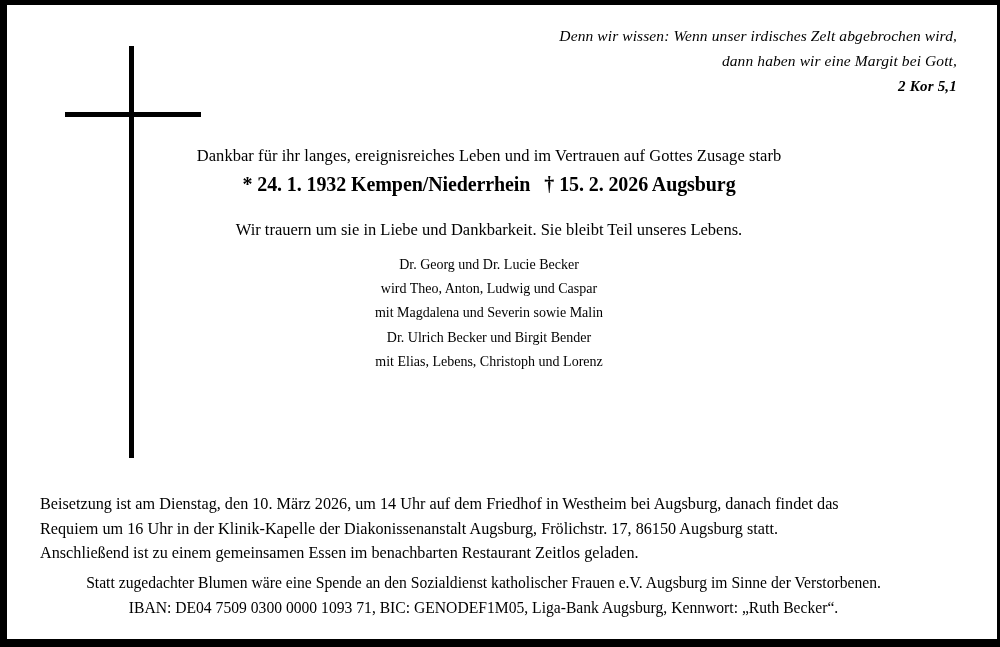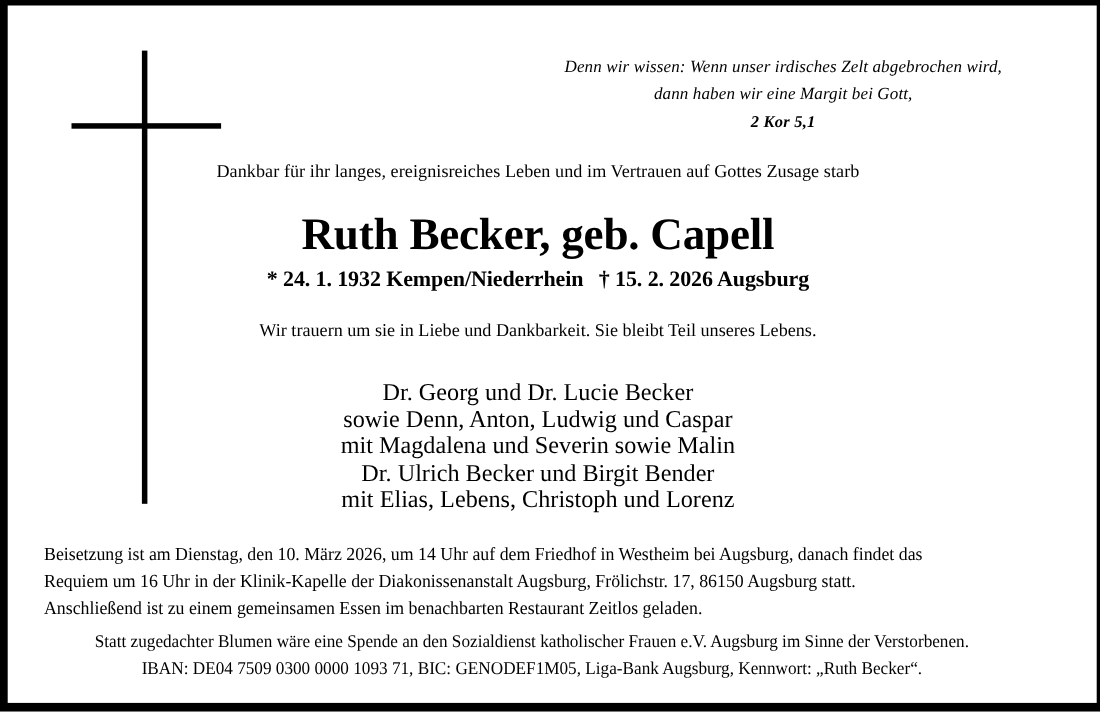--- a/index.html
+++ b/index.html
@@ -51,23 +51,23 @@
     top: 71px;
     width: 136px;
     height: 5px;
     background: #000000;
   }
 
   
   .verse {
     position: absolute;
     left: 460px;
-    top: 43px;
+    top: 18px;
     width: 490px;
-    text-align: center;
+    text-align: right;
     font-style: italic;
     font-size: 15.5px;
     line-height: 25px;
     letter-spacing: 0.1px;
   }
   .verse-ref {
     font-weight: bold;
     font-style: italic;
     font-size: 15px;
     line-height: 26px;
@@ -110,22 +110,22 @@
   }
 
   .mourn-line {
     margin-top: 24px;
     font-size: 16.5px;
     line-height: 22px;
   }
 
   
   .survivors {
-    margin-top: 34px;
-    font-size: 22px;
+    margin-top: 12px;
+    font-size: 14px;
     line-height: 24.2px;
   }
 
   
   .funeral-block {
     position: absolute;
     left: 33px;
     top: 487px;
     width: 924px;
     text-align: left;
@@ -162,31 +162,30 @@
     <div class="verse">
       <div>Denn wir wissen: Wenn unser irdisches Zelt abgebrochen wird,</div>
       <div>dann haben wir eine Margit bei Gott,</div>
       <div class="verse-ref">2 Kor 5,1</div>
     </div>
 
     <div class="center-block">
 
       <div class="intro-line">Dankbar für ihr langes, ereignisreiches Leben und im Vertrauen auf Gottes Zusage starb</div>
 
-      <div class="deceased-name">Ruth Becker, geb. Capell</div>
 
       <div class="life-dates">
         <span>* 24. 1. 1932 Kempen/Niederrhein</span><span class="gap"></span><span>† 15. 2. 2026 Augsburg</span>
       </div>
 
       <div class="mourn-line">Wir trauern um sie in Liebe und Dankbarkeit. Sie bleibt Teil unseres Lebens.</div>
 
       <div class="survivors">
         <div>Dr. Georg und Dr. Lucie Becker</div>
-        <div>sowie Denn, Anton, Ludwig und Caspar</div>
+        <div>wird Theo, Anton, Ludwig und Caspar</div>
         <div>mit Magdalena und Severin sowie Malin</div>
         <div>Dr. Ulrich Becker und Birgit Bender</div>
         <div>mit Elias, Lebens, Christoph und Lorenz</div>
       </div>
 
     </div>
 
     <div class="funeral-block">
       <div>Beisetzung ist am Dienstag, den 10. März 2026, um 14 Uhr auf dem Friedhof in Westheim bei Augsburg, danach findet das</div>
       <div>Requiem um 16 Uhr in der Klinik-Kapelle der Diakonissenanstalt Augsburg, Frölichstr. 17, 86150 Augsburg statt.</div>

